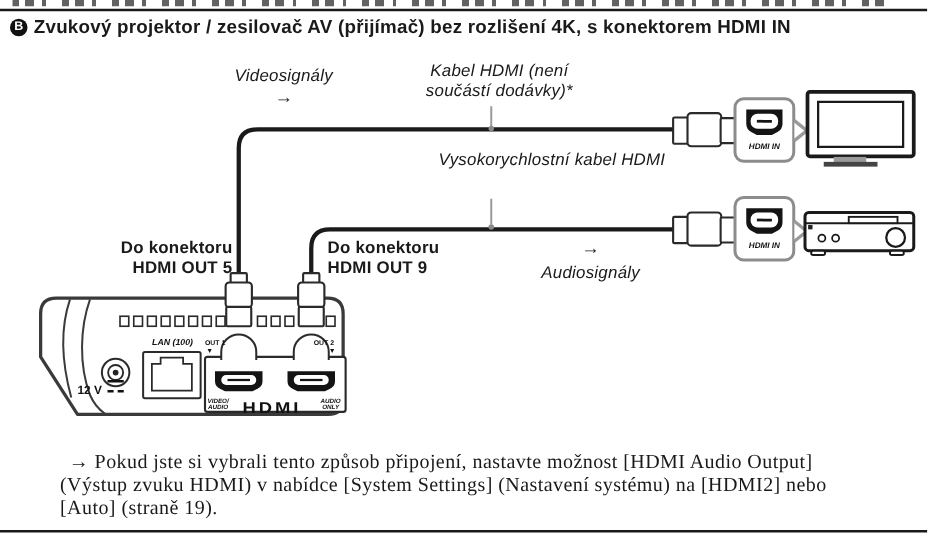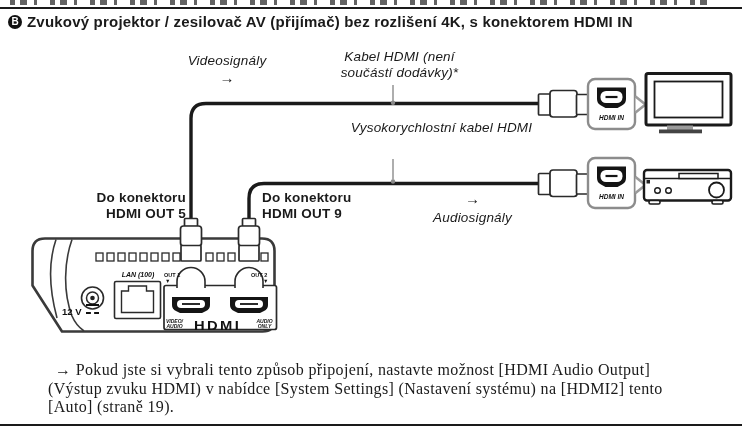--- a/index.html
+++ b/index.html
@@ -212,18 +212,18 @@
   <div class="abs tiny ctr" style="left:253px;top:318.5px;width:23px;font-size:5px;line-height:5.5px;">
     <div>AUDIO</div>
     <div>ONLY</div>
   </div>
 
   <div class="abs tiny ctr" style="left:588px;top:113.5px;width:47px;font-size:6.5px;">HDMI IN</div>
   <div class="abs tiny ctr" style="left:588px;top:192.5px;width:47px;font-size:6.5px;">HDMI IN</div>
 
   <div class="abs note" style="left:48px;top:361px;">
     <div style="padding-left:7px;">→ Pokud jste si vybrali tento způsob připojení, nastavte možnost [HDMI Audio Output]</div>
-    <div>(Výstup zvuku HDMI) v nabídce [System Settings] (Nastavení systému) na [HDMI2] tento</div>
+    <div>(Výstup zvuku HDMI) v nabídce [System Settings] (Nastavení systému) na [HDMI2] nebo</div>
     <div>[Auto] (straně 19).</div>
   </div>
 
   <div class="abs rule" style="top:424px;"></div>
 </div>
 
 </body></html>

